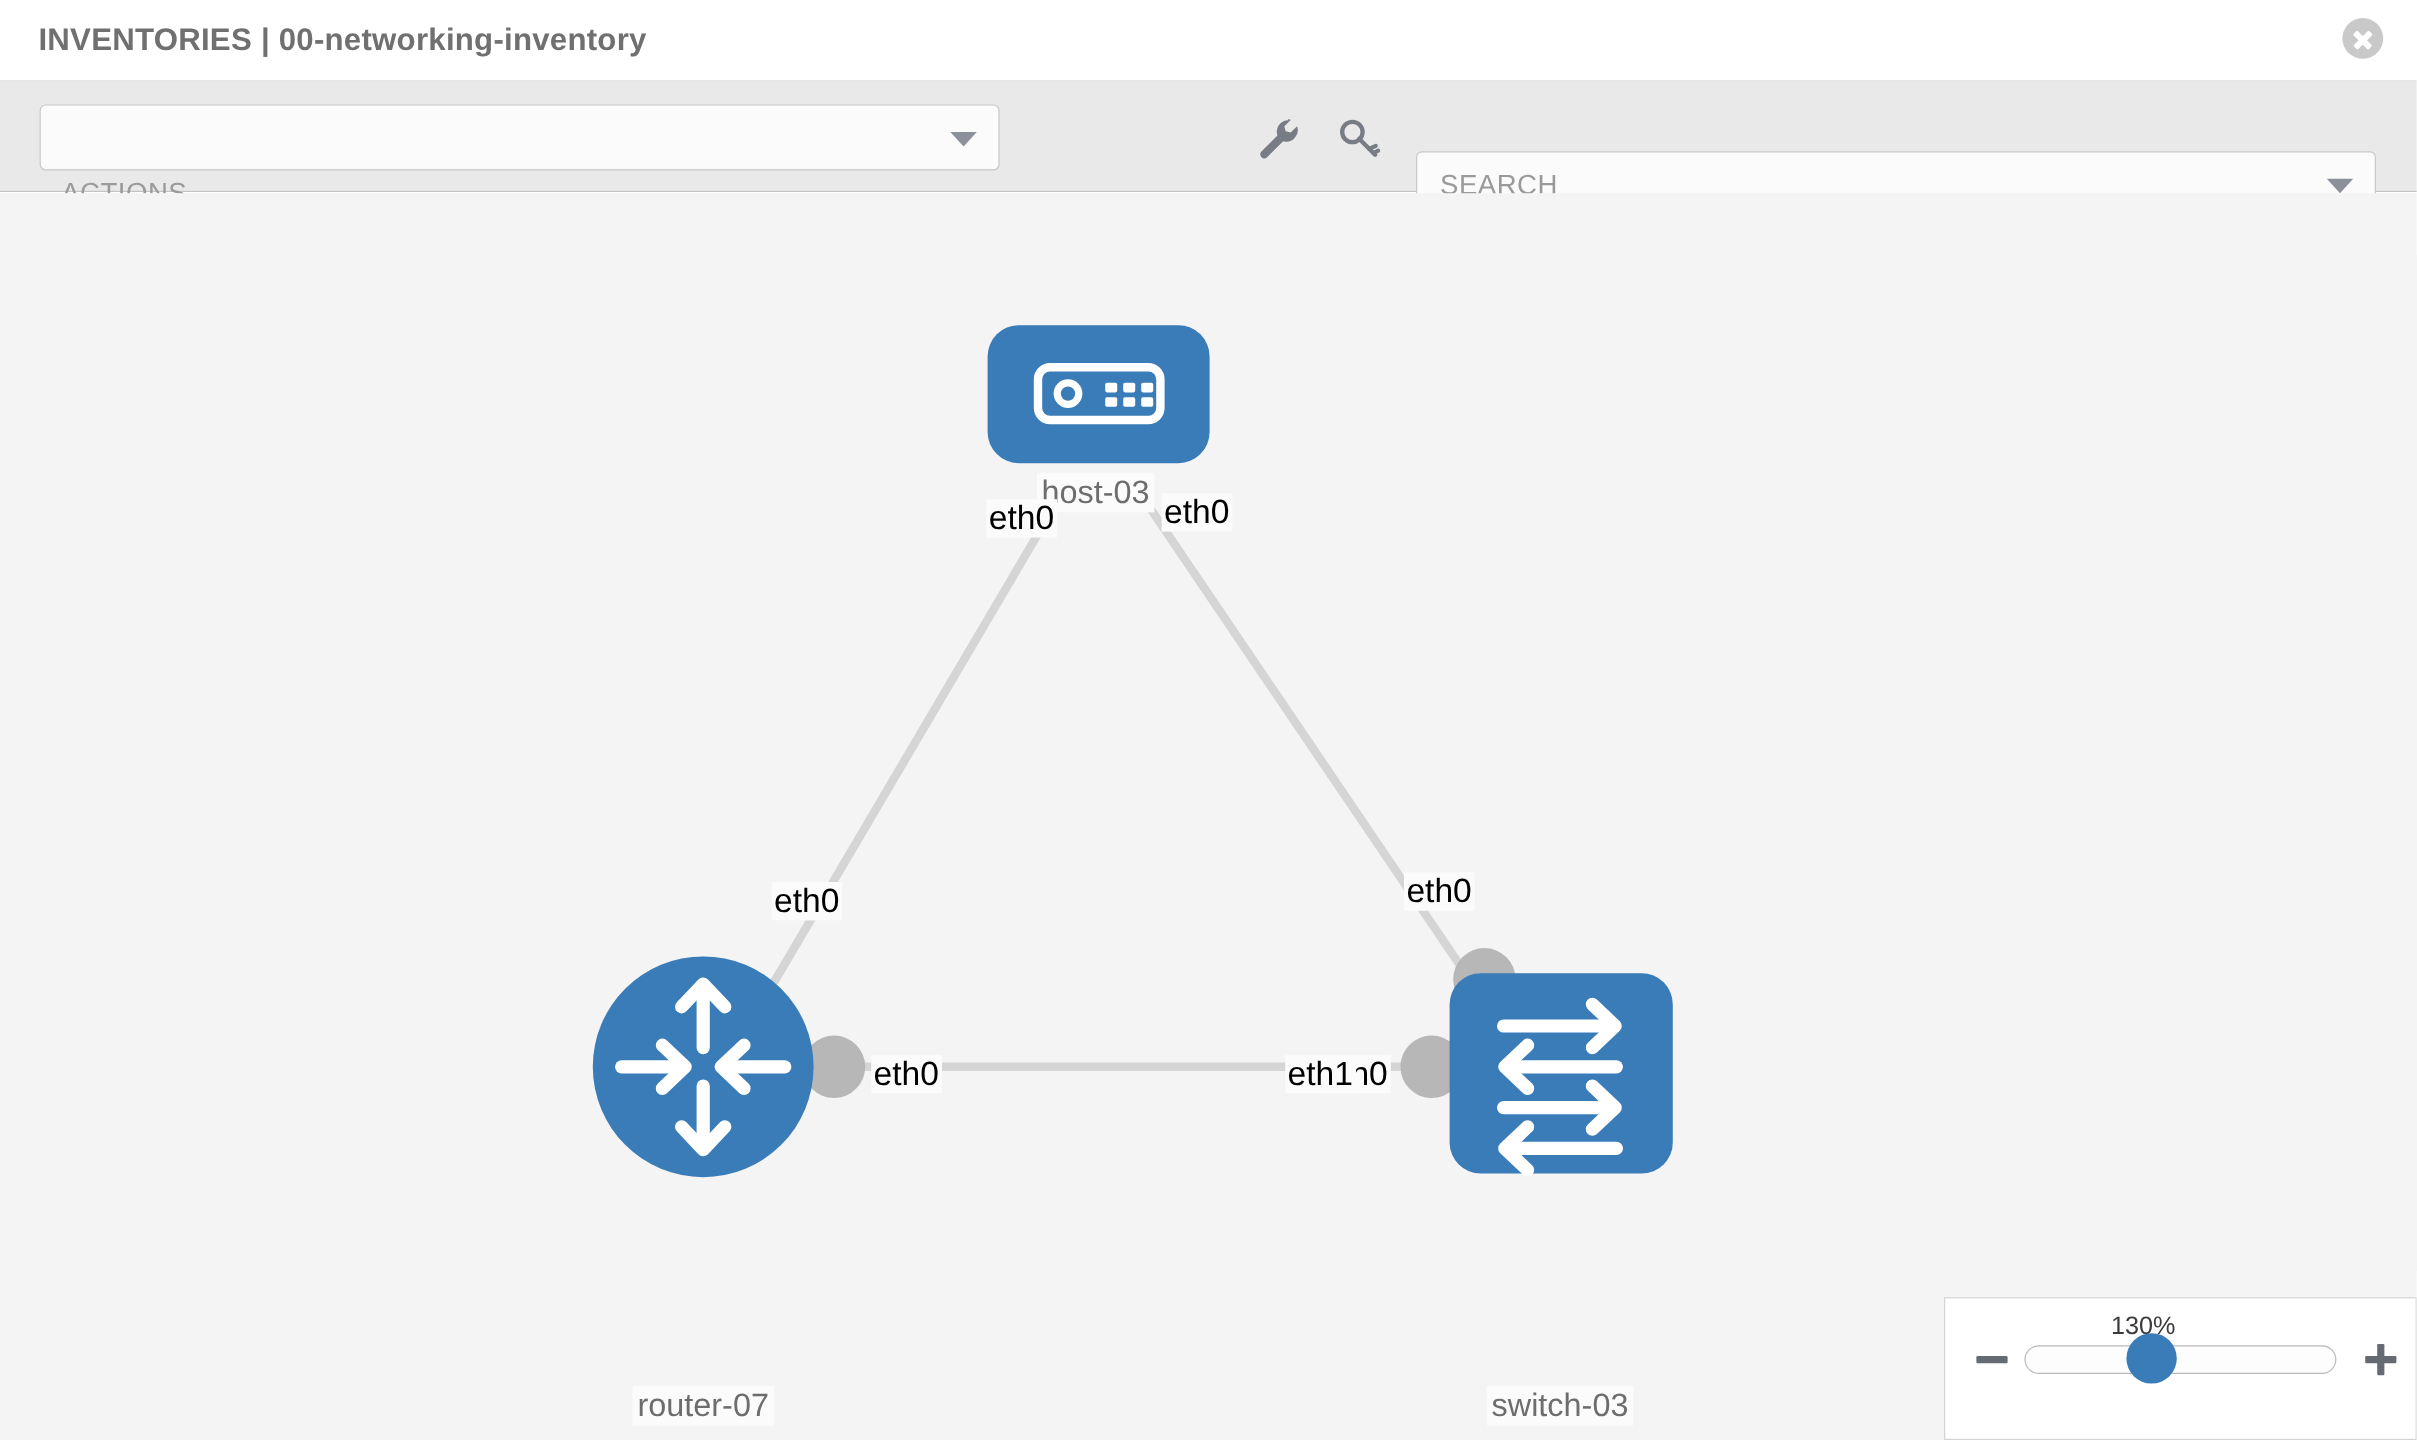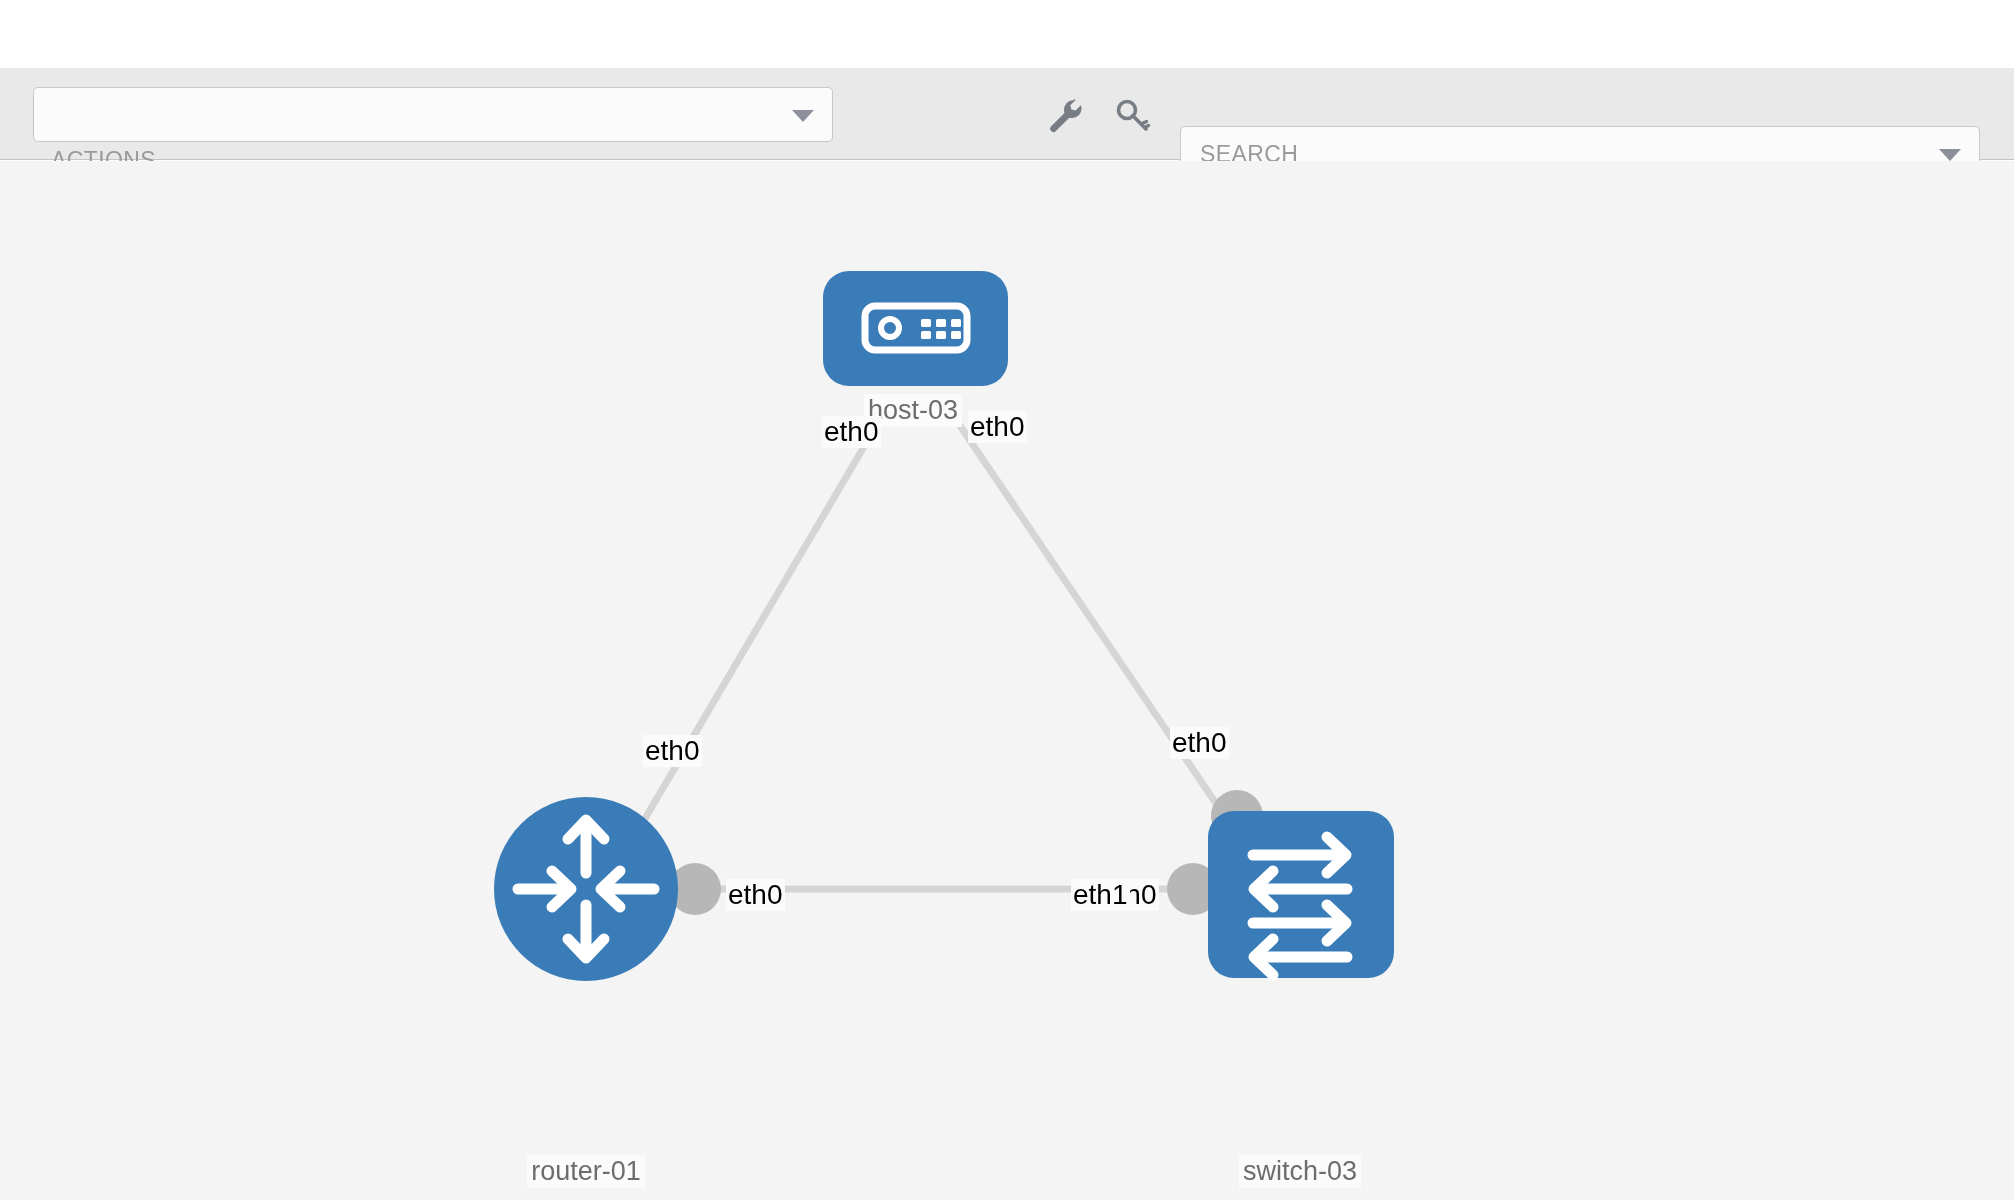--- a/index.html
+++ b/index.html
@@ -239,20 +239,27 @@
     border-radius: 50%;
     background: #3a7cb8;
     cursor: pointer;
   }
 </style>
 </head>
 <body>
 
 <div id="app">
 
+  <div class="titlebar">
+    <div class="title-text">INVENTORIES | 00-networking-inventory</div>
+    <div class="close-btn">
+      <div class="x1"></div>
+      <div class="x2"></div>
+    </div>
+  </div>
 
   <div class="toolbar">
 
     <div class="actions-select">
       <div class="actions-label">ACTIONS</div>
       <div class="caret"></div>
     </div>
 
     <div class="tool-icon icon-wrench">
       <svg viewBox="0 0 38 38" aria-hidden="true">
@@ -340,28 +347,40 @@
           <path d="M1253 762 L1345 762"></path>
           <path d="M1327 744 L1346 762 L1327 780"></path>
 
           <path d="M1347 796 L1255 796"></path>
           <path d="M1273 778 L1254 796 L1273 814"></path>
         </g>
       </g>
     </svg>
 
     <div class="node-label" style="left:913px; top:233px;">host-03</div>
-    <div class="node-label" style="left:586px; top:994px;">router-01</div>
+    <div class="node-label" style="left:586px; top:994px;">router-07</div>
     <div class="node-label" style="left:1300px; top:994px;">switch-03</div>
 
     <div class="edge-label" style="left:822px; top:255px;">eth0</div>
     <div class="edge-label" style="left:968px; top:250px;">eth0</div>
 
     <div class="edge-label" style="left:643px; top:574px;">eth0</div>
     <div class="edge-label" style="left:1170px; top:566px;">eth0</div>
 
     <div class="edge-label" style="left:726px; top:718px;">eth0</div>
     <div class="edge-label" style="left:1100px; top:718px;">eth0</div>
     <div class="edge-label" style="left:1071px; top:718px;">eth1</div>
 
+    <div class="zoom-panel" style="left:1620px; top:920px;">
+      <div class="zoom-percent">130%</div>
+      <div class="zoom-minus">
+        <div class="bar-h"></div>
+      </div>
+      <div class="zoom-track"></div>
+      <div class="zoom-thumb"></div>
+      <div class="zoom-plus">
+        <div class="bar-h"></div>
+        <div class="bar-v"></div>
+      </div>
+    </div>
 
   </div>
 </div>
 
 </body></html>

